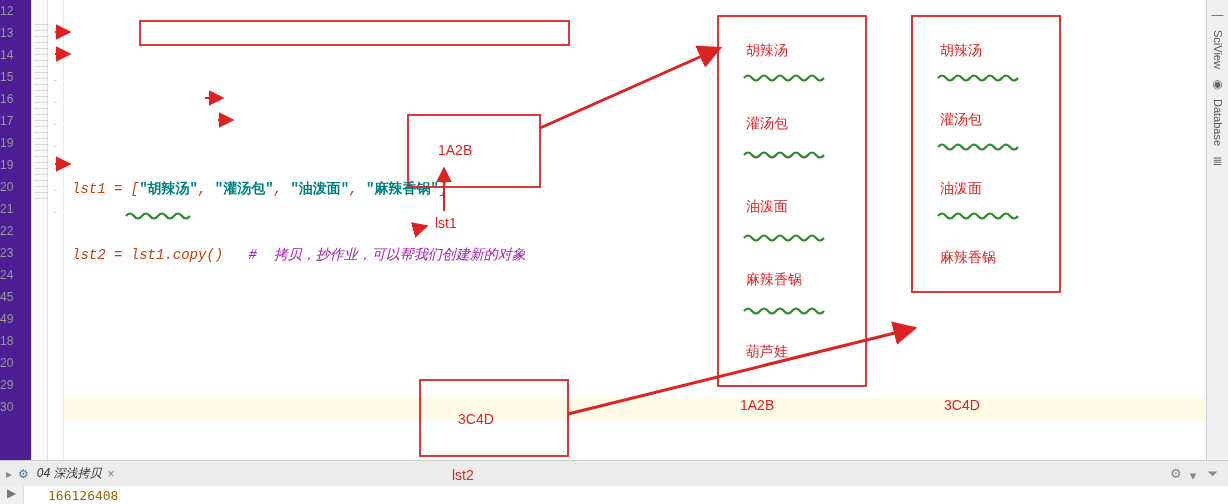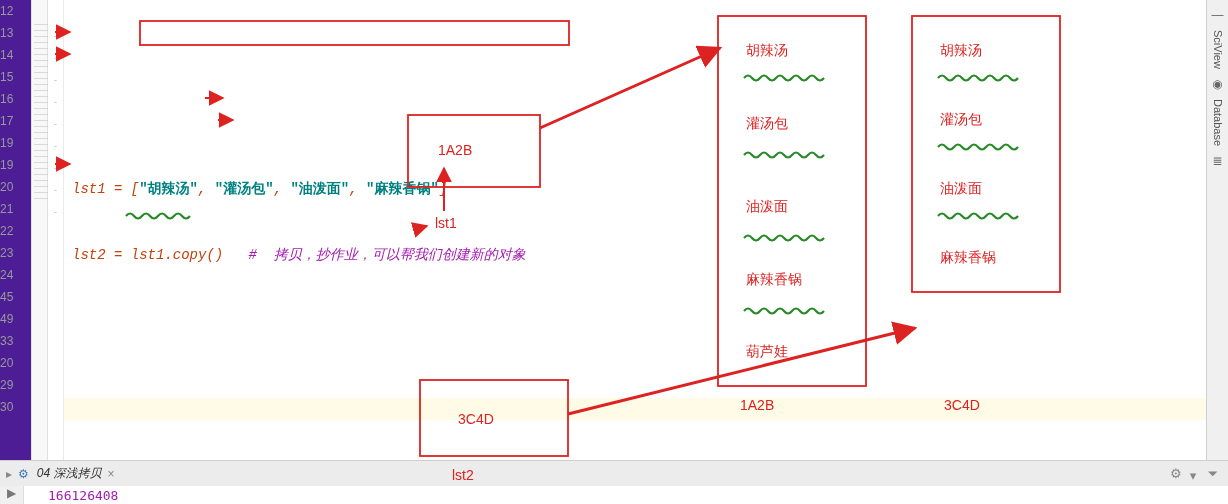--- a/index.html
+++ b/index.html
@@ -166,21 +166,21 @@
   
   .console {
     position: absolute;
     left: 0;
     right: 0;
     top: 486px;
     height: 18px;
     padding-left: 48px;
     font-family: Consolas, monospace;
     font-size: 13px;
-    color: #a21caf;
+    color: #a16207;
     display: flex;
     align-items: center;
   }
   .console-left-gutter {
     position: absolute;
     left: 0;
     top: 486px;
     width: 24px;
     height: 18px;
     background: #f0f0f0;
@@ -244,21 +244,21 @@
         <div class="ln">17</div>
         <div class="ln">19</div>
         <div class="ln">19</div>
       <div class="ln">20</div>
         <div class="ln">21</div>
         <div class="ln">22</div>
         <div class="ln">23</div>
       <div class="ln">24</div>
         <div class="ln">45</div>
         <div class="ln">49</div>
-        <div class="ln">33</div>
+        <div class="ln">18</div>
       <div class="ln">20</div>
         <div class="ln">29</div>
         <div class="ln">30</div>
     </div>
     <div class="bp-track">
       <div class="ol-stripe" style="left:2px;top:24px;"></div>
     </div>
     <div class="fold-track">
       <div class="tick"></div>
         <div class="tick">-</div>

